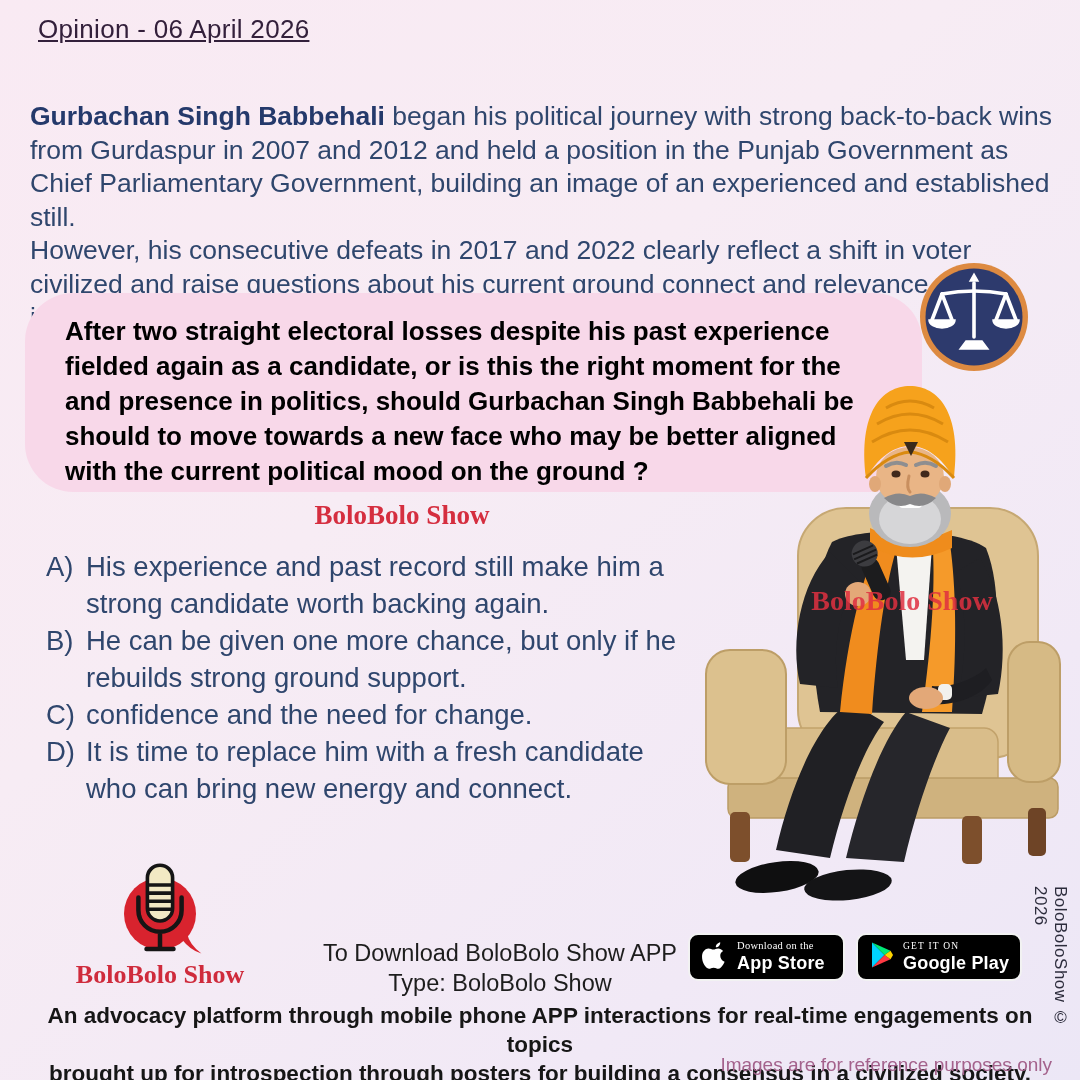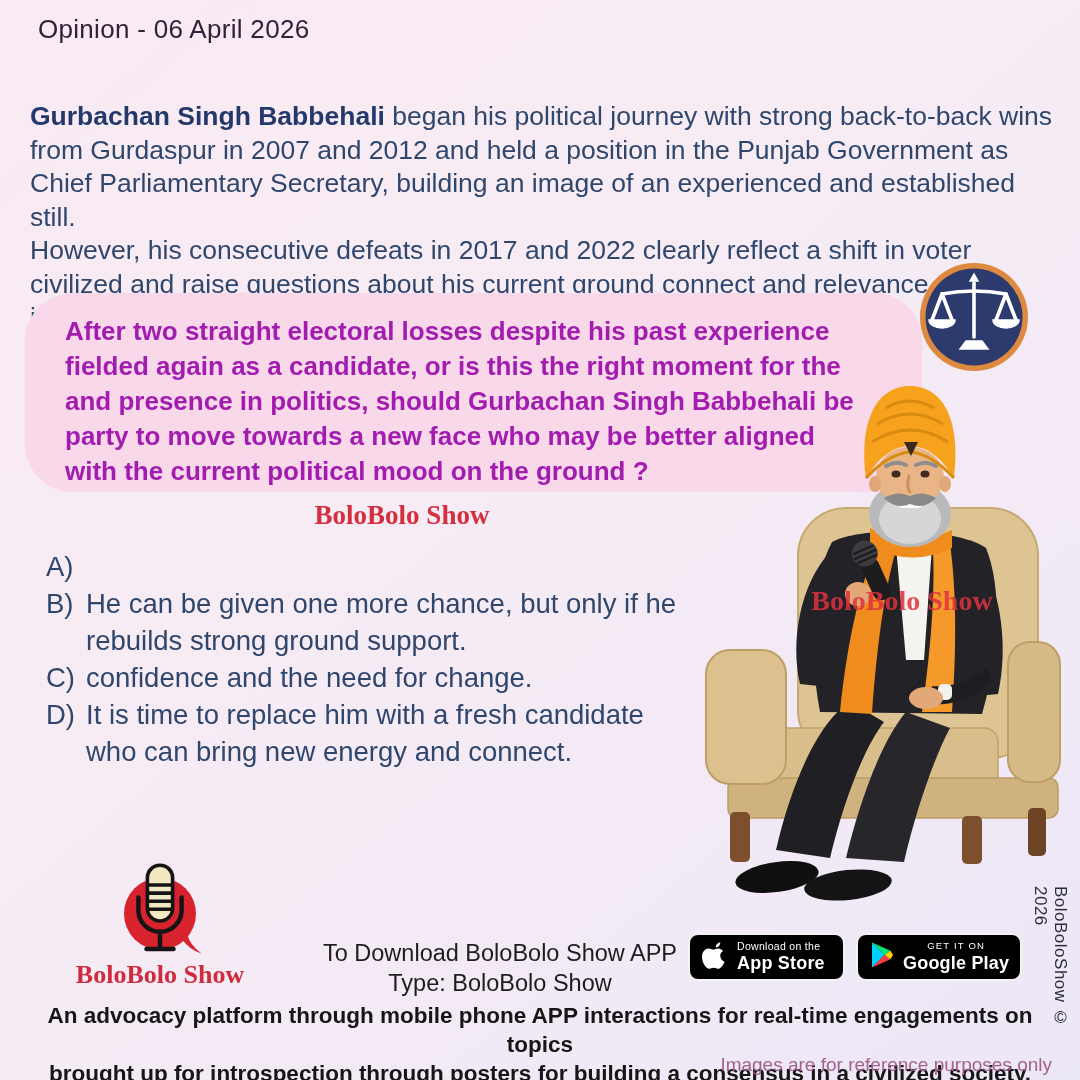--- a/index.html
+++ b/index.html
@@ -2,31 +2,31 @@
 <html><head>
 <meta charset="utf-8">
 <style>
   html,body{margin:0;padding:0;background:#dcd6e0;}
   #canvas{
     position:relative;width:1080px;height:1080px;overflow:hidden;
     font-family:"Liberation Sans",sans-serif;
     background:linear-gradient(140deg,#f9eaf3 0%,#f7ecf4 40%,#f1e9f6 78%,#ece7f6 100%);
   }
   
-  .date{position:absolute;left:38px;top:14px;font-size:26px;color:#33203b;letter-spacing:.3px;}
+  .date{position:absolute;left:38px;top:14px;font-size:26px;color:#33203b;letter-spacing:.3px;text-decoration:underline;}
   
   .intro{position:absolute;left:30px;top:56px;width:1030px;font-size:26.5px;line-height:33.5px;color:#2f466d;margin-top:44px;}
   .intro b{color:#24396b;font-weight:700;}
   
   .qbox{
     position:absolute;left:25px;top:293px;width:897px;height:199px;
     background:#f8d8e9;border-radius:48px;box-sizing:border-box;
     padding:21px 0 0 40px;
   }
-  .qbox .qline{font-size:26px;line-height:35px;font-weight:700;color:#a21caf;}
+  .qbox .qline{font-size:26px;line-height:35px;font-weight:700;color:#000000;}
   
   .scales{position:absolute;left:918px;top:261px;width:112px;height:112px;}
   
   .brand-mid{
     position:absolute;left:252px;top:500px;width:300px;text-align:center;
     font-family:"Liberation Serif",serif;font-weight:700;font-size:27px;color:#d52e3f;
   }
   
   .options{position:absolute;left:46px;top:548px;width:690px;z-index:6;}
   .opt{display:flex;}
@@ -42,22 +42,22 @@
   }
   
   .download{position:absolute;left:320px;top:938px;width:360px;text-align:center;
     font-size:23.5px;line-height:30px;color:#1d1d1d;}
   
   .badge{
     position:absolute;height:48px;background:#000;border:2px solid #f2f2f2;border-radius:10px;
     display:flex;align-items:center;box-sizing:border-box;padding:0 12px;color:#fff;cursor:pointer;
   }
   .badge.apple{left:688px;top:933px;width:157px;gap:9px;}
-  .badge.gplay{left:856px;top:933px;width:166px;gap:9px;text-align:center;}
-  .badge .small{font-size:10.5px;line-height:12px;letter-spacing:.3px;}
+  .badge.gplay{left:856px;top:933px;width:166px;gap:9px;}
+  .badge .small{font-size:10.5px;line-height:12px;letter-spacing:.3px;font-family:Liberation Serif, serif;}
   .badge .big{font-size:18px;line-height:22px;font-weight:700;letter-spacing:.2px;white-space:nowrap;}
   .badge .gp-small{font-size:9.5px;letter-spacing:1.2px;}
   
   .tagline{position:absolute;left:15px;top:1001px;width:1050px;text-align:center;
     font-size:22.5px;line-height:29px;font-weight:700;color:#161616;}
   
   .vert{
     position:absolute;right:10px;top:886px;height:185px;
     writing-mode:vertical-rl;text-orientation:mixed;
     font-size:17px;color:#2c2c3c;letter-spacing:.5px;
@@ -68,32 +68,32 @@
 </head>
 <body>
 
 <div id="canvas">
 
   <div class="date">Opinion - 06 April 2026</div>
 
   <div class="intro">
     <div><b>Gurbachan Singh Babbehali</b><span> began his political journey with strong back-to-back wins</span></div>
     <div>from Gurdaspur in 2007 and 2012 and held a position in the Punjab Government as</div>
-    <div>Chief Parliamentary Secretary, building an image of an experienced and established</div>
+    <div>Chief Parliamentary Government, building an image of an experienced and established</div>
     <div>still.</div>
     <div>However, his consecutive defeats in 2017 and 2022 clearly reflect a shift in voter</div>
     <div>civilized and raise questions about his current ground connect and relevance</div>
     <div>in the constituency.</div>
   </div>
 
   <div class="qbox">
     <div class="qline">After two straight electoral losses despite his past experience</div>
     <div class="qline">fielded again as a candidate, or is this the right moment for the</div>
     <div class="qline">and presence in politics, should Gurbachan Singh Babbehali be</div>
-    <div class="qline">party to move towards a new face who may be better aligned</div>
+    <div class="qline">should to move towards a new face who may be better aligned</div>
     <div class="qline">with the current political mood on the ground ?</div>
   </div>
 
   <div class="scales">
     <svg viewBox="0 0 112 112" width="112" height="112">
       <circle cx="56" cy="56" r="54" fill="#dd8a41"></circle>
       <circle cx="56" cy="56" r="48.5" fill="#2d3a6d"></circle>
       <g stroke="#ffffff" stroke-width="3.6" fill="none" stroke-linecap="round">
         <line x1="56" y1="22" x2="56" y2="76"></line>
         <path d="M52 20 L56 13 L60 20 Z" fill="#ffffff" stroke-width="1.5"></path>
@@ -107,20 +107,24 @@
         <path d="M48 80 L64 80 L70 88 L42 88 Z" fill="#ffffff" stroke-width="1.5"></path>
       </g>
     </svg>
   </div>
 
   <div class="brand-mid">BoloBolo Show</div>
 
   <div class="options">
     <div class="opt">
       <div class="lbl">A)</div>
+      <div class="txt">
+          <div>His experience and past record still make him a</div>
+          <div>strong candidate worth backing again.</div>
+        </div>
     </div>
     <div class="opt">
       <div class="lbl">B)</div>
       <div class="txt">
           <div>He can be given one more chance, but only if he</div>
           <div>rebuilds strong ground support.</div>
         </div>
     </div>
     <div class="opt">
       <div class="lbl">C)</div>

